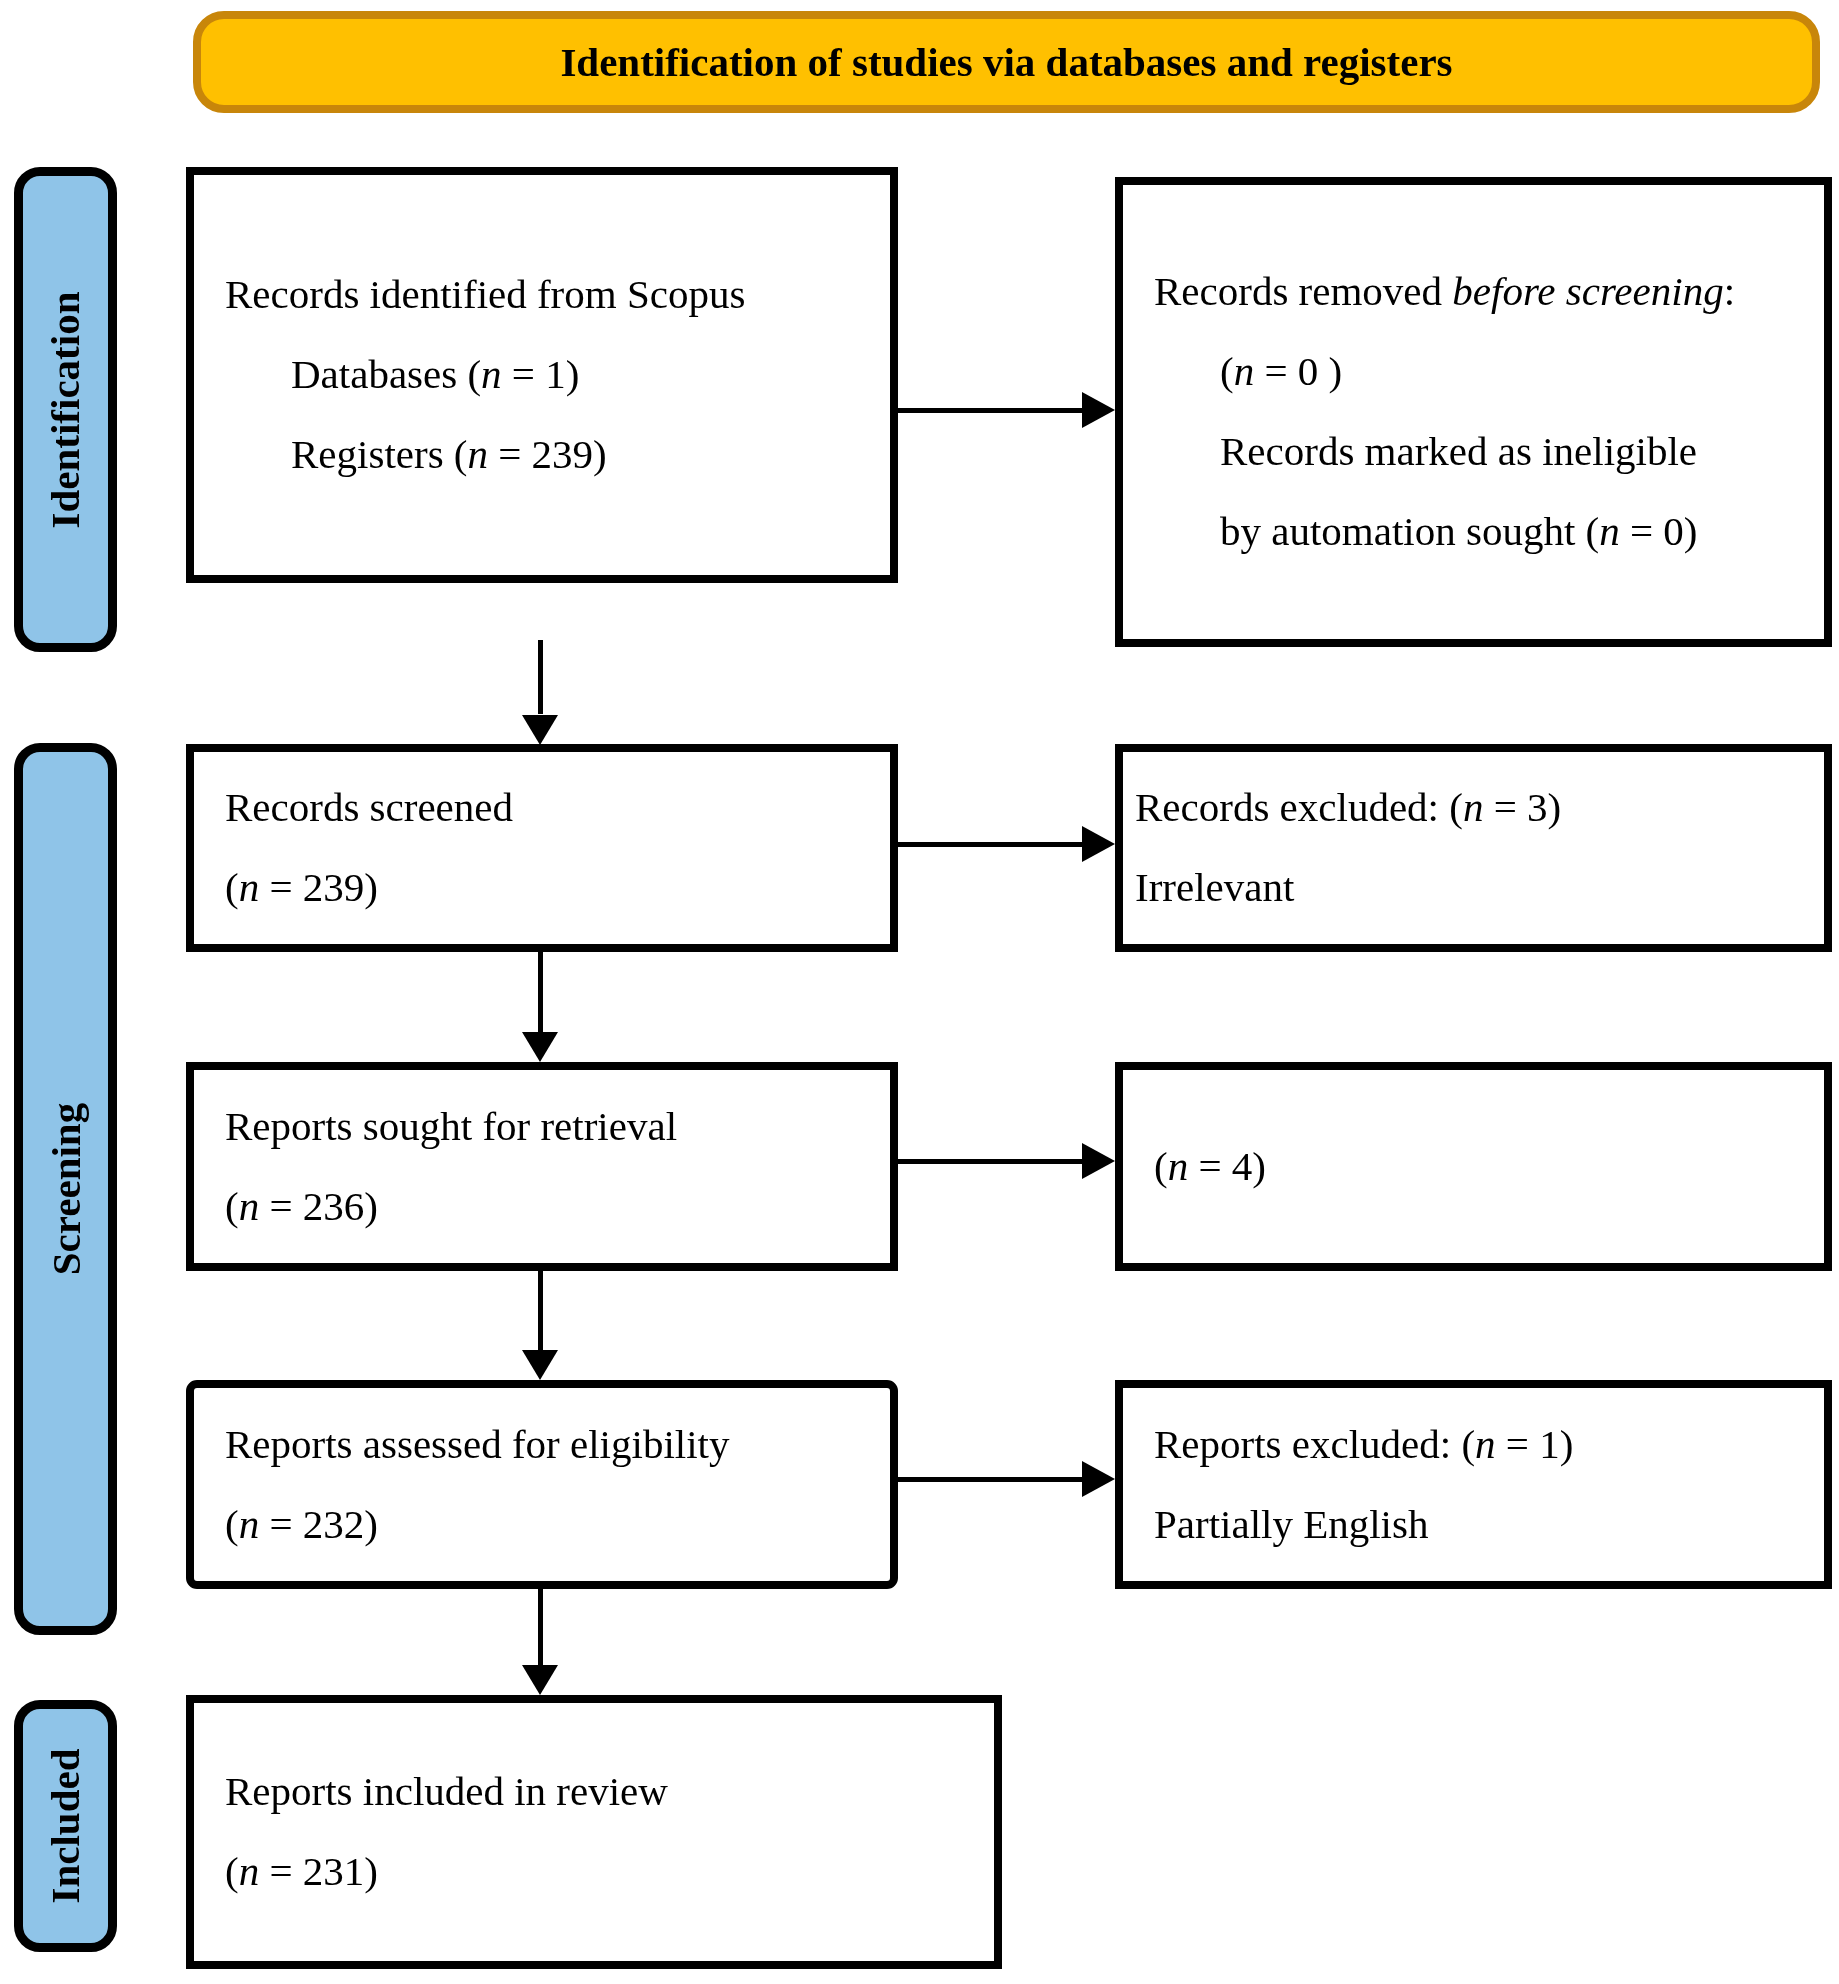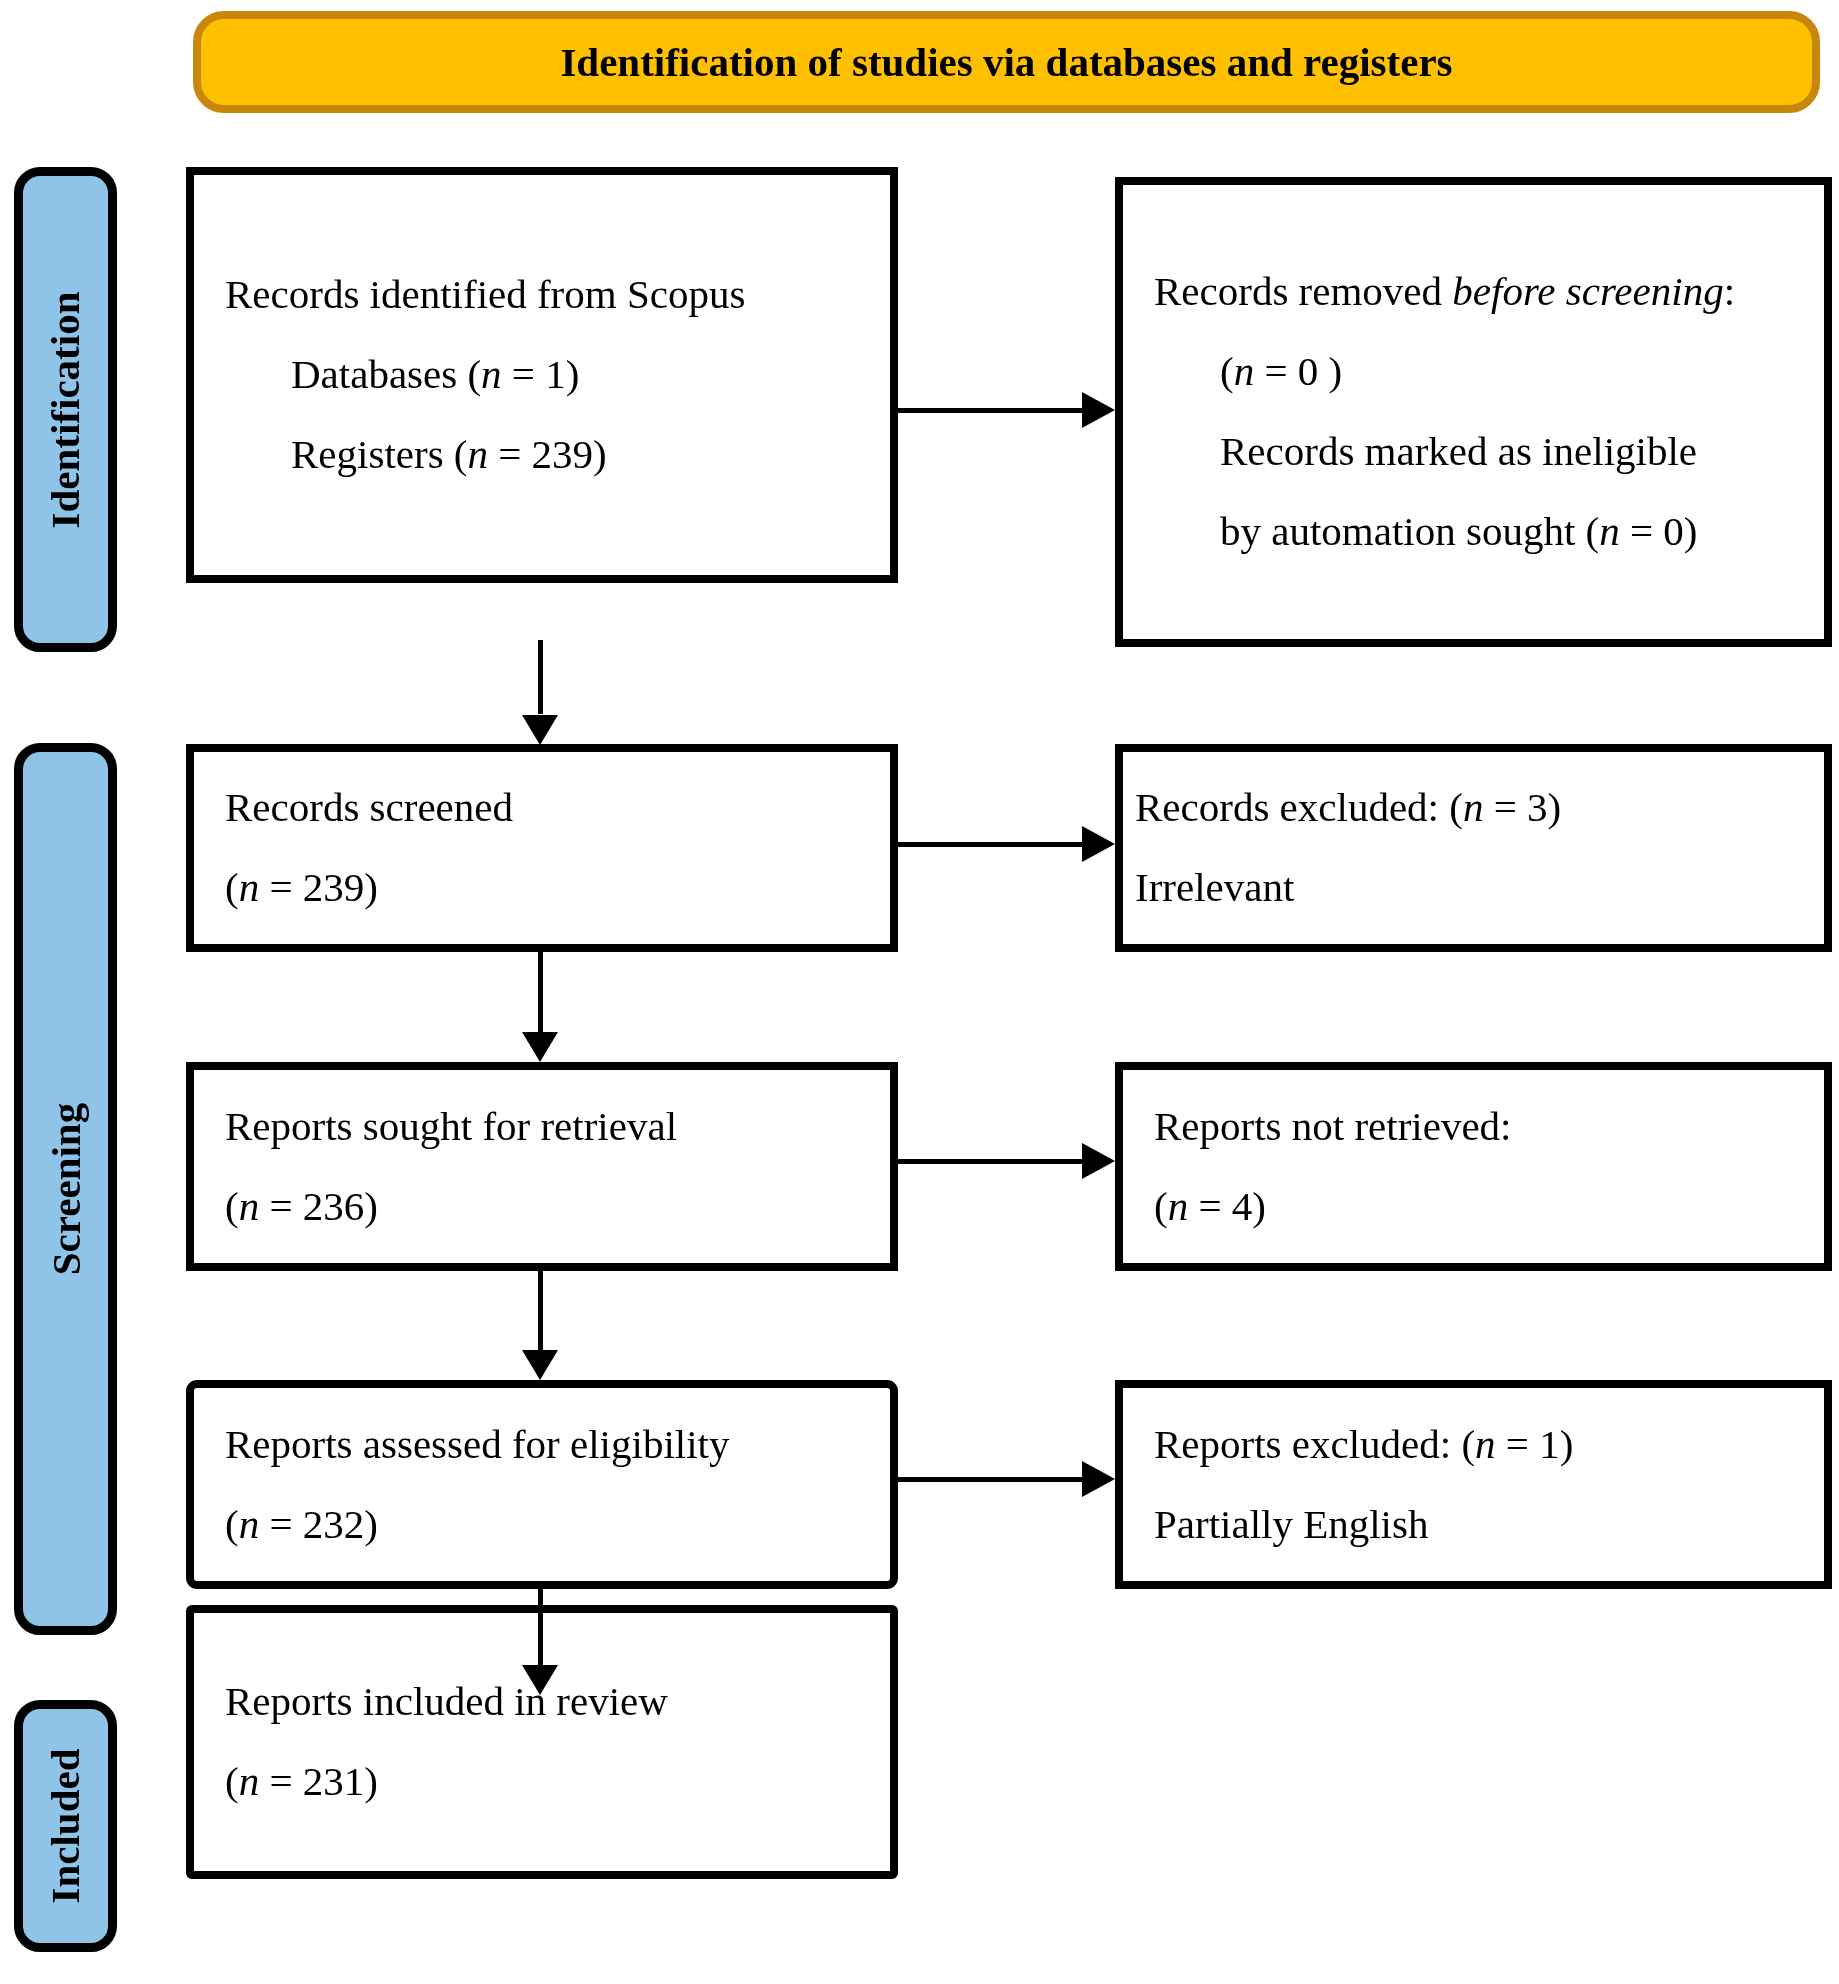--- a/index.html
+++ b/index.html
@@ -67,21 +67,21 @@
   .it { font-style: italic; }
 
   #box-records-identified    { left: 186px;  top: 167px;  width: 712px; height: 416px; }
   #box-records-removed       { left: 1115px; top: 177px;  width: 717px; height: 470px; }
   #box-records-screened      { left: 186px;  top: 744px; width: 712px; height: 208px; }
   #box-records-excluded      { left: 1115px; top: 744px; width: 717px; height: 208px; padding-left: 12px; }
   #box-reports-sought        { left: 186px;  top: 1062px; width: 712px; height: 209px; }
   #box-reports-not-retrieved { left: 1115px; top: 1062px; width: 717px; height: 209px; }
   #box-reports-assessed      { left: 186px;  top: 1380px; width: 712px; height: 209px; border-radius: 11px; }
   #box-reports-excluded      { left: 1115px; top: 1380px; width: 717px; height: 209px; }
-  #box-reports-included      { left: 186px;  top: 1605px; width: 712px; height: 274px; border-radius: 6px; }
+  #box-reports-included      { left: 186px;  top: 1695px; width: 816px; height: 274px; }
 
   
   .shaft-v { position: absolute; width: 5.1px;  background: var(--box-border, #000000); }
   .shaft-h { position: absolute; height: 5.1px; background: var(--box-border, #000000); }
   .head-down {
     position: absolute; width: 0; height: 0;
     border-left: 18.3px solid transparent;
     border-right: 18.3px solid transparent;
     border-top: 30px solid var(--box-border, #000000);
   }
@@ -143,21 +143,20 @@
     <div class="line indent"><span>Records marked as ineligible</span></div>
     <div class="line indent"><span>by automation sought (</span><span class="it">n</span><span> = 0)</span></div>
   </div>
 
   <div class="fbox" id="box-records-excluded">
     <div class="line"><span>Records excluded: (</span><span class="it">n</span><span> = 3)</span></div>
     <div class="line"><span>Irrelevant</span></div>
   </div>
 
   <div class="fbox" id="box-reports-not-retrieved">
-    <div class="line"><span>Reports not retrieved:</span></div>
     <div class="line"><span>(</span><span class="it">n</span><span> = 4)</span></div>
   </div>
 
   <div class="fbox" id="box-reports-excluded">
     <div class="line"><span>Reports excluded: (</span><span class="it">n</span><span> = 1)</span></div>
     <div class="line"><span>Partially English</span></div>
   </div>
 
   <div class="shaft-v" style="left:538px; top:640px; height:74px;"></div>
   <div class="head-down" style="left:522px; top:715px;"></div>

